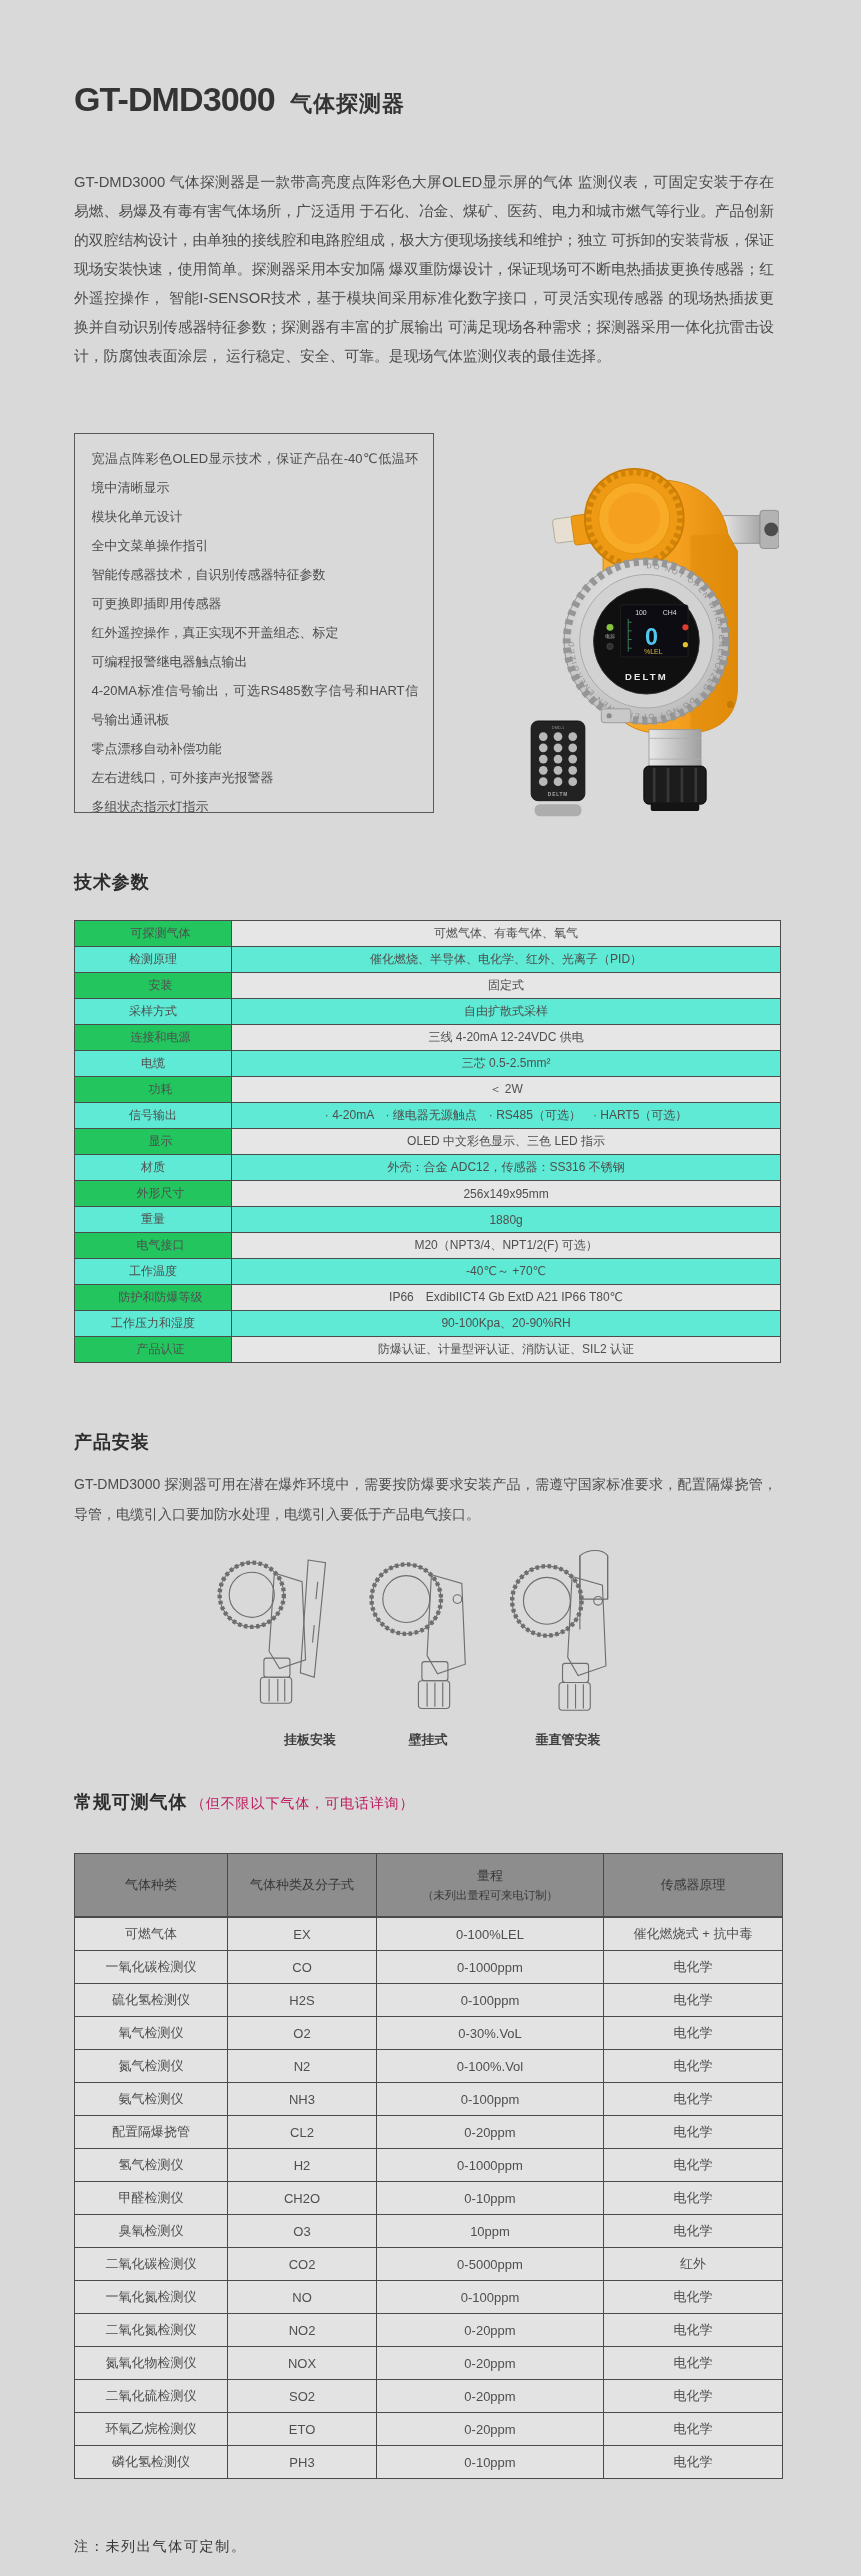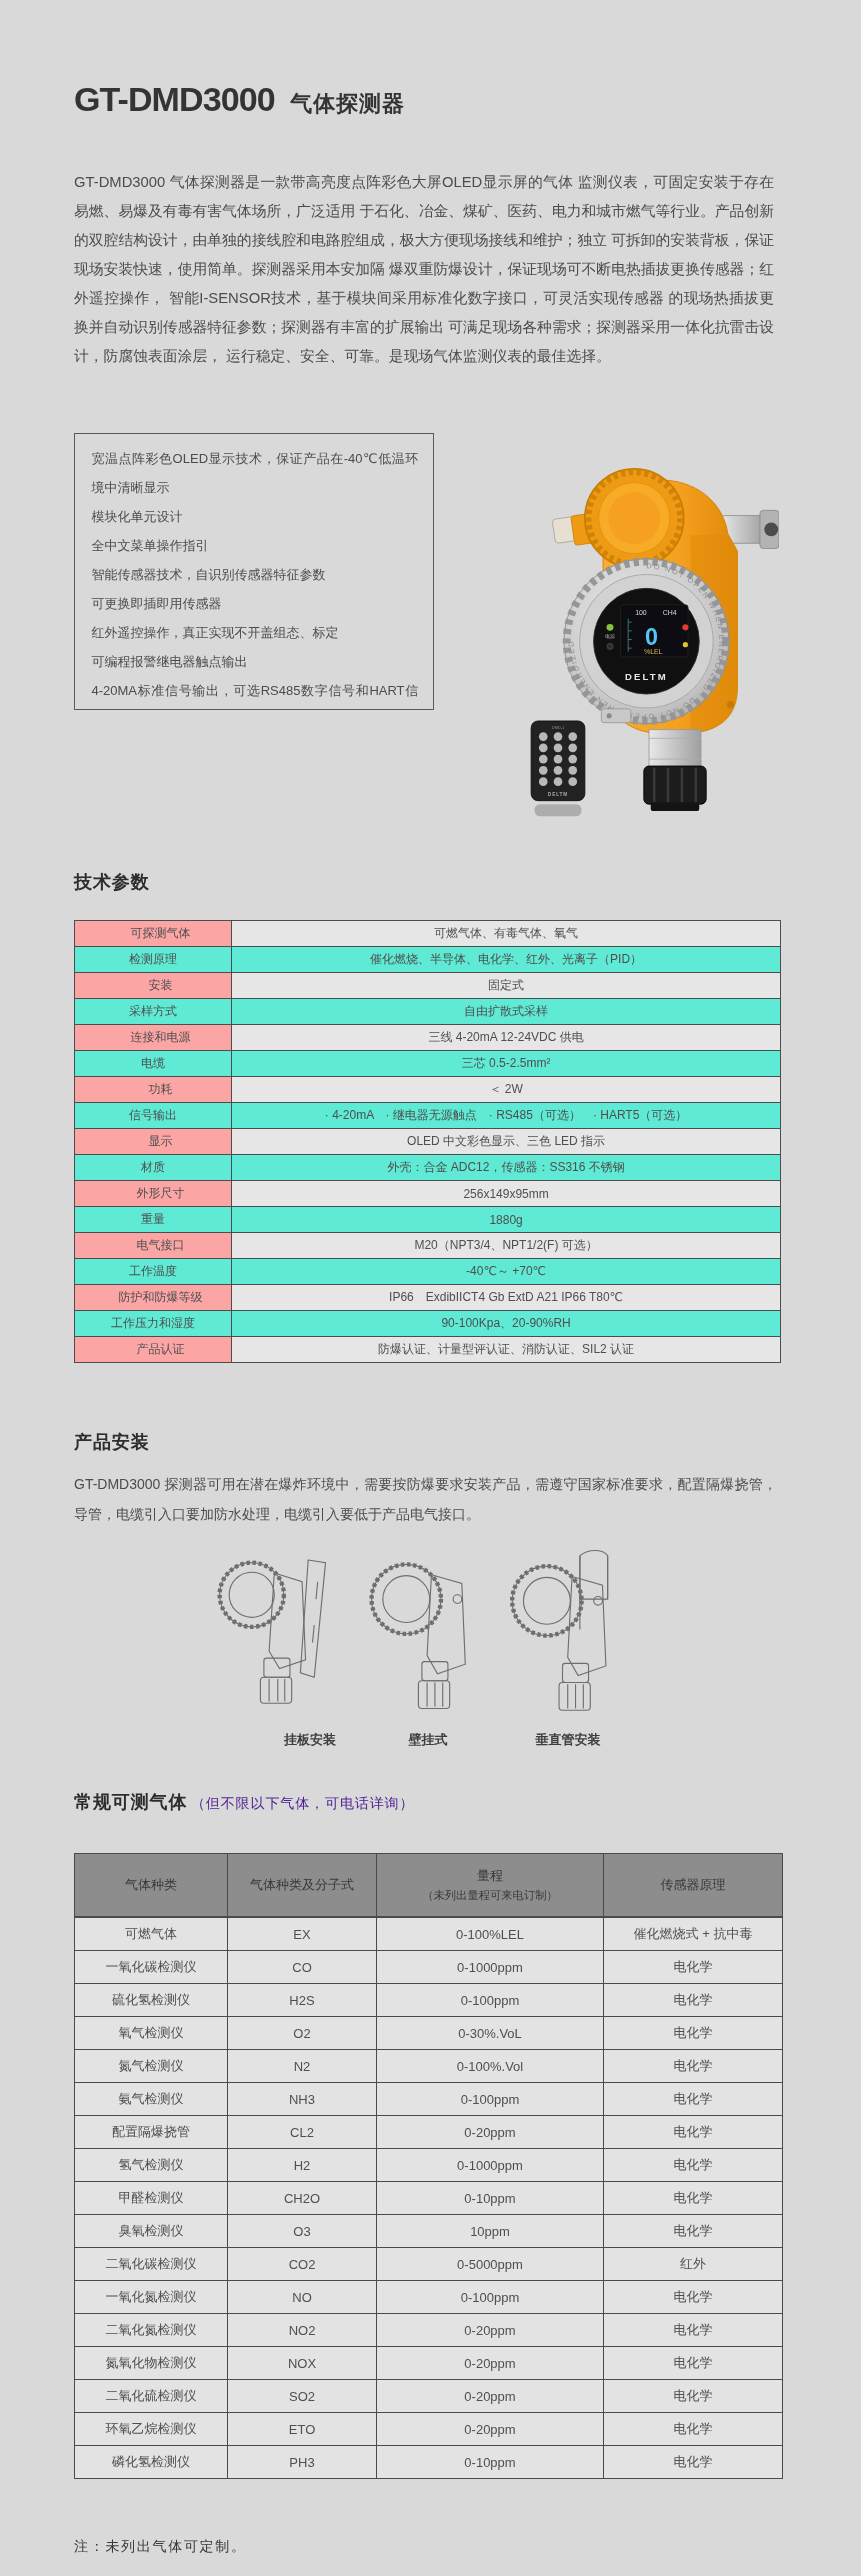--- a/index.html
+++ b/index.html
@@ -14,38 +14,38 @@
   
   .title-row{left:74px;top:80px;display:flex;align-items:baseline;gap:15.6px;}
   .title-model{font-size:34px;font-weight:900;color:#343434;letter-spacing:-0.9px;font-stretch:condensed;}
   .title-product{font-size:22px;font-weight:800;color:#343434;letter-spacing:0.9px;}
 
   
   .intro{left:74px;top:168px;width:700px;font-size:14.8px;line-height:29px;
     text-align:justify;color:#4c4c4c;}
 
   
-  .feature-box{left:74px;top:433px;width:360px;height:277px;border:0.9px solid #5a5a5a;
+  .feature-box{left:74px;top:433px;width:360px;height:380px;border:0.9px solid #5a5a5a;
     box-sizing:border-box;padding:10.4px 14.8px 0 16.5px;overflow:hidden;}
   .feature-item{font-size:13px;line-height:29px;color:#4c4c4c;text-align:justify;}
 
   
   .product-photo{left:519px;top:431px;}
 
   
   .sec-heading{font-size:18px;font-weight:800;color:#2d2d2d;letter-spacing:0.9px;}
   .sec-heading .sub{font-family:"Liberation Serif","DejaVu Serif",serif;
-    font-size:14px;font-weight:400;color:#4c1d95;letter-spacing:0.9px;margin-left:3.5px;}
+    font-size:14px;font-weight:400;color:#be185d;letter-spacing:0.9px;margin-left:3.5px;}
 
   
   .tech-table-wrap{left:74px;top:920px;width:707px;}
   table{border-collapse:collapse;width:100%;table-layout:fixed;}
   .tech-table td{border:0.9px solid #4c4c4c;height:25px;text-align:center;
     font-size:12px;color:#4f4f4f;padding:0 5.2px;}
-  .tech-table tr.odd td.label{background:#fca5a5;padding-left:20px;}
+  .tech-table tr.odd td.label{background:#22c55e;padding-left:20px;}
   .tech-table tr.odd td.value{background:#e6e6e6;}
   .tech-table tr.even td{background:#5eead4;}
   .tech-table td.label{width:131px;}
 
   
   .install-desc{left:74px;top:1470px;width:703px;font-size:14px;line-height:29.5px;
     text-align:justify;color:#4c4c4c;}
   .install-drawings{left:0;top:1547px;width:862px;height:178px;}
   .install-label{top:1731px;font-size:13px;color:#3e3e3e;font-weight:600;
     transform:translateX(-50%);white-space:nowrap;}

